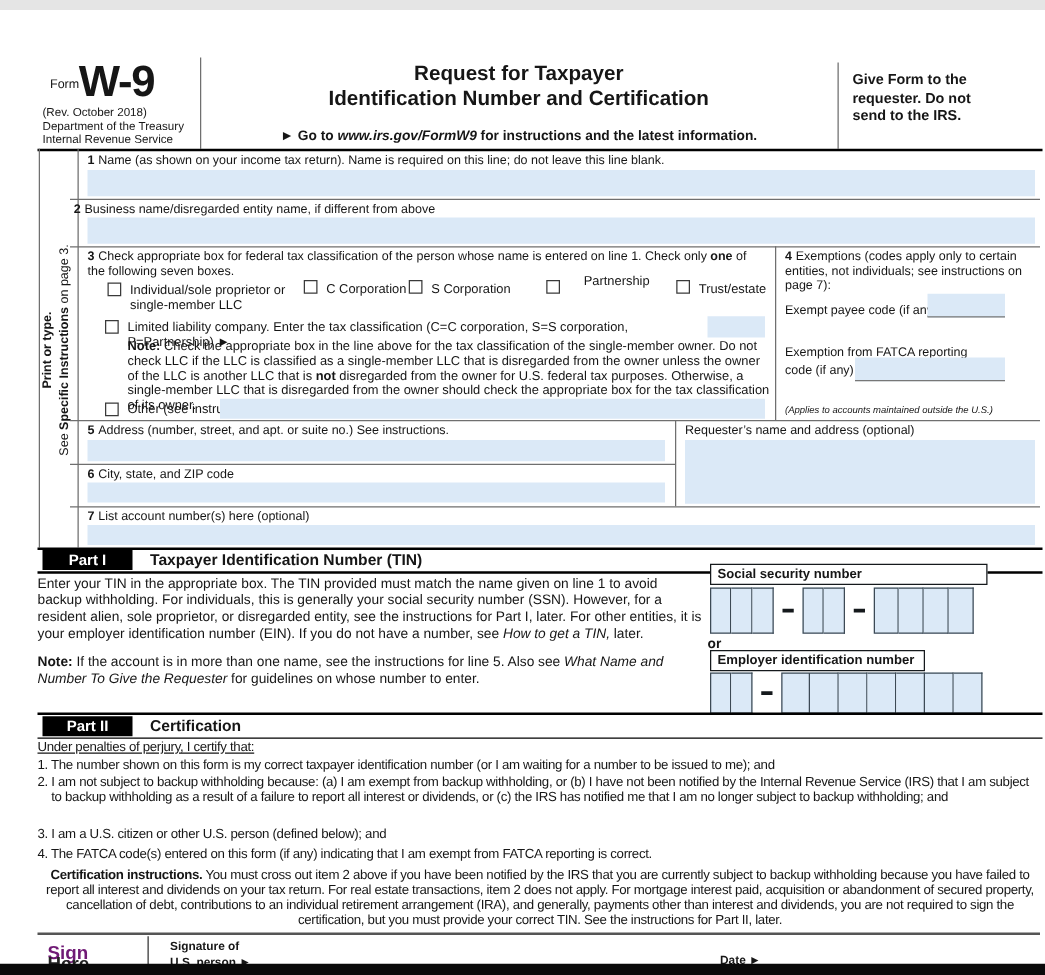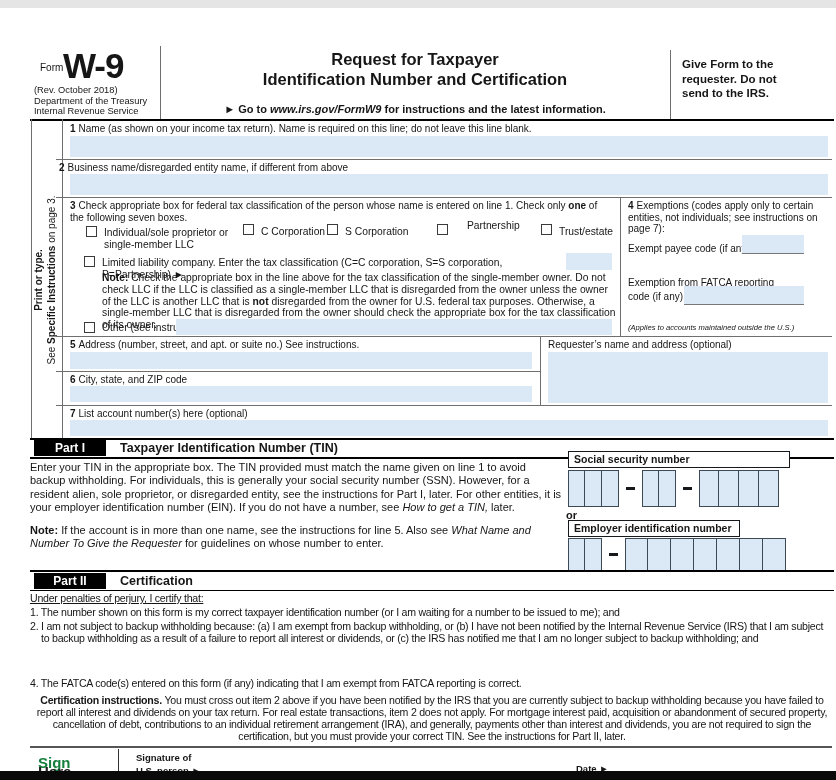--- a/index.html
+++ b/index.html
@@ -195,27 +195,28 @@
   </div>
 
   <div class="abs hline dark" style="left:30px;top:570px;width:804px;height:2px;z-index:4;"></div>
   <div class="abs badge" style="left:34px;top:573px;width:72px;height:16px;z-index:4;">Part II</div>
   <div class="abs parttitle" style="left:120px;top:574px;z-index:4;background:#fff;padding-right:6px;">Certification</div>
   <div class="abs hline dark" style="left:30px;top:590px;width:804px;height:1.3px;"></div>
 
   <div class="abs cond" style="left:30px;top:593px;width:804px;text-decoration:underline;">Under penalties of perjury, I certify that:</div>
   <div class="abs cond" style="left:30px;top:607px;width:804px;">1. The number shown on this form is my correct taxpayer identification number (or I am waiting for a number to be issued to me); and</div>
   <div class="abs cond" style="left:30px;top:621px;width:804px;padding-left:11px;text-indent:-11px;box-sizing:border-box;">2. I am not subject to backup withholding because: (a) I am exempt from backup withholding, or (b) I have not been notified by the Internal Revenue Service (IRS) that I am subject to backup withholding as a result of a failure to report all interest or dividends, or (c) the IRS has notified me that I am no longer subject to backup withholding; and</div>
+  <div class="abs cond" style="left:30px;top:662px;width:804px;">3. I am a U.S. citizen or other U.S. person (defined below); and</div>
   <div class="abs cond" style="left:30px;top:678px;width:804px;">4. The FATCA code(s) entered on this form (if any) indicating that I am exempt from FATCA reporting is correct.</div>
   <div class="abs cond" style="left:30px;top:695px;width:804px;text-align:center;">
     <span class="b">Certification instructions.</span><span> You must cross out item 2 above if you have been notified by the IRS that you are currently subject to backup withholding because you have failed to report all interest and dividends on your tax return. For real estate transactions, item 2 does not apply. For mortgage interest paid, acquisition or abandonment of secured property, cancellation of debt, contributions to an individual retirement arrangement (IRA), and generally, payments other than interest and dividends, you are not required to sign the certification, but you must provide your correct TIN. See the instructions for Part II, later.</span>
   </div>
 
   <div class="abs" style="left:30px;top:746px;width:802px;height:1.6px;background:#555;"></div>
-  <div class="abs b" style="left:38px;top:754px;font-size:15px;color:#15803d;">Sign</div>
+  <div class="abs b" style="left:38px;top:754px;font-size:15px;color:#701a75;">Sign</div>
   <div class="abs b" style="left:38px;top:763px;font-size:15px;color:#222;">Here</div>
   <div class="abs" style="left:118px;top:749px;width:1px;height:23px;background:#333;"></div>
   <div class="abs b" style="left:136px;top:752px;font-size:9.5px;">Signature of</div>
   <div class="abs b" style="left:136px;top:765px;font-size:9.5px;">U.S. person ►</div>
   <div class="abs b" style="left:576px;top:763px;font-size:9.5px;">Date ►</div>
   <div class="abs" style="left:215px;top:752px;width:350px;height:18px;"></div>
 
   <div class="abs" style="left:0;top:771px;width:836px;height:9px;background:#0a0a0a;z-index:9;"></div>
 
 </div>

